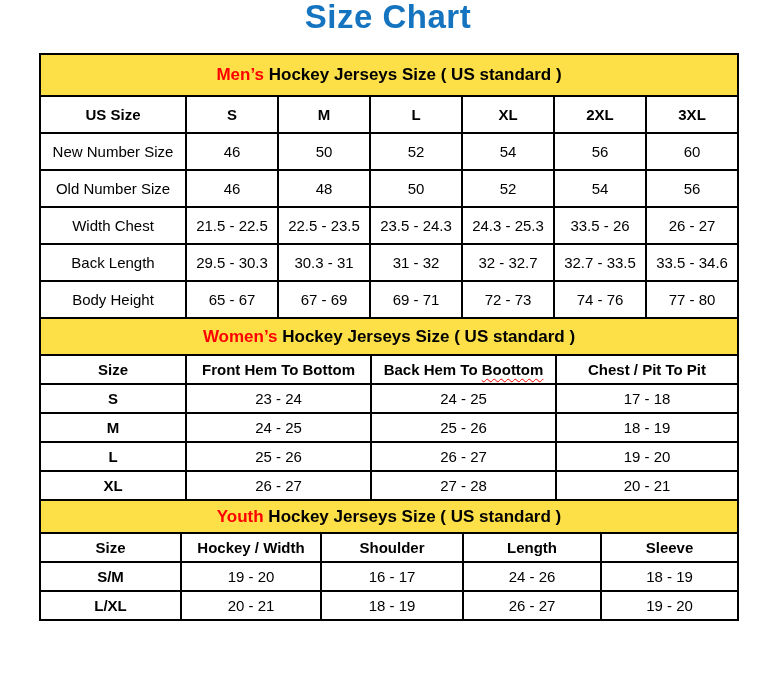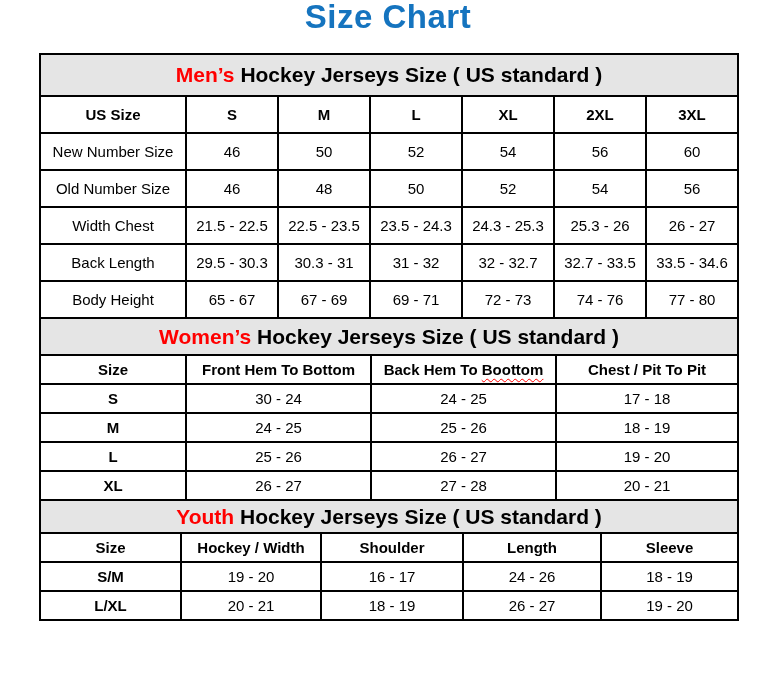--- a/index.html
+++ b/index.html
@@ -36,23 +36,23 @@
     vertical-align: middle;
     padding: 0 2px;
     font-size: 15px;
     overflow: hidden;
     white-space: nowrap;
   }
   th { font-weight: bold; }
   td { font-weight: normal; }
   td.bold-label { font-weight: bold; }
   tr.band-row td {
-    background: #e5e5e5;
+    background: #fde047;
     font-weight: bold;
-    font-size: 21px;
+    font-size: 17px;
   }
   .accent { color: #FF0000; }
   .t-mens tr.band-row   { height: 42px; }
   .t-mens tr            { height: 37px; }
   .t-womens tr.band-row { height: 37px; padding-left: 19px; }
   .t-womens tr          { height: 29px; }
   .t-youth tr.band-row  { height: 33px; }
   .t-youth tr           { height: 29px; }
   .misspelled {
     text-decoration: underline wavy #FF0000;
@@ -109,21 +109,21 @@
         <td>52</td>
         <td>54</td>
         <td>56</td>
       </tr>
       <tr>
         <td>Width Chest</td>
         <td>21.5 - 22.5</td>
         <td>22.5 - 23.5</td>
         <td>23.5 - 24.3</td>
         <td>24.3 - 25.3</td>
-        <td>25.3 - 26</td>
+        <td>33.5 - 26</td>
         <td>26 - 27</td>
       </tr>
       <tr>
         <td>Back Length</td>
         <td>29.5 - 30.3</td>
         <td>30.3 - 31</td>
         <td>31 - 32</td>
         <td>32 - 32.7</td>
         <td>32.7 - 33.5</td>
         <td>33.5 - 34.6</td>
@@ -152,21 +152,21 @@
         <td colspan="4"><span class="accent">Women’s</span><span> Hockey Jerseys Size ( US standard )</span></td>
       </tr>
       <tr>
         <th>Size</th>
         <th>Front Hem To Bottom</th>
         <th><span>Back Hem To </span><span class="misspelled">Boottom</span></th>
         <th>Chest / Pit To Pit</th>
       </tr>
       <tr>
         <td class="bold-label">S</td>
-        <td>30 - 24</td>
+        <td>23 - 24</td>
         <td>24 - 25</td>
         <td>17 - 18</td>
       </tr>
       <tr>
         <td class="bold-label">M</td>
         <td>24 - 25</td>
         <td>25 - 26</td>
         <td>18 - 19</td>
       </tr>
       <tr>

